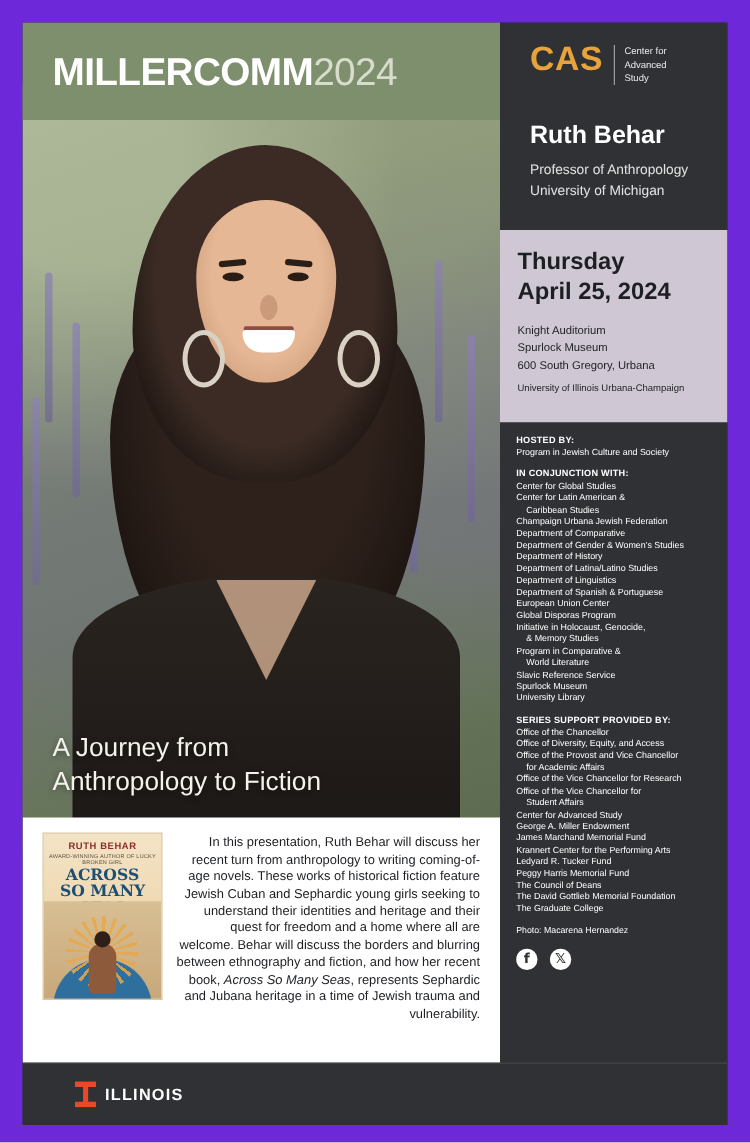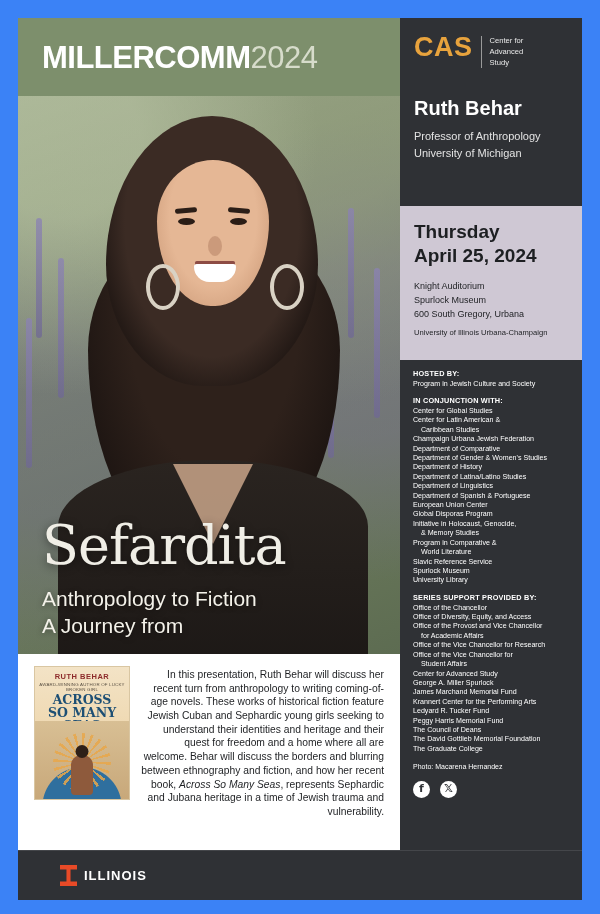--- a/index.html
+++ b/index.html
@@ -4,21 +4,21 @@
 <style>
   * { box-sizing: border-box; margin: 0; padding: 0; }
   html, body {
     width: 600px; height: 914px;
     background: #ffffff;
     font-family: "Liberation Sans", sans-serif;
   }
   .poster {
     position: relative;
     width: 600px; height: 914px;
-    background: #3b82f6;
+    background: #6d28d9;
     padding: 18px 18px 14px 18px;
   }
   .sheet {
     position: relative;
     width: 564px; height: 882px;
     background: #2f3135;
     overflow: hidden;
     display: flex;
     flex-direction: column;
   }
@@ -231,22 +231,22 @@
   
   .right {
     width: 182px;
     height: 832px;
     display: flex;
     flex-direction: column;
   }
   .cas-block {
     background: #2f3135;
     color: #ffffff;
-    padding: 16px 14px 12px 14px;
-    height: 188px;
+    padding: 16px 14px 12px 24px;
+    height: 166px;
     position: relative;
   }
   .cas-row { display: flex; align-items: flex-start; gap: 8px; }
   .cas-logo {
     font-size: 27px; font-weight: bold; letter-spacing: 0.5px;
     color: #e8a33d; line-height: 1;
   }
   .cas-bar { width:1px; background:#9a9a9a; align-self: stretch; margin-top:2px;}
   .cas-sub { font-size: 7.6px; line-height: 1.45; color: #e9e9e9; padding-top:1px; }
   .speaker-name {
@@ -341,24 +341,23 @@
           <div class="smile"></div>
           <div class="earring l"></div>
           <div class="earring r"></div>
         </div>
 
         <div class="banner">
           <div class="banner-title"><span>MILLERCOMM</span><span class="year">2024</span></div>
         </div>
 
         <div class="title-block">
-          <div class="sefardita">Sefardita</div>
           <div class="subtitle">
+            <div>A Journey from</div>
             <div>Anthropology to Fiction</div>
-            <div>A Journey from</div>
           </div>
         </div>
 
         <div class="bottom-left">
           <div class="bookcover">
             <div class="bc-author">RUTH BEHAR</div>
             <div class="bc-award">AWARD-WINNING AUTHOR OF LUCKY BROKEN GIRL</div>
             <div class="bc-title">ACROSS SO MANY SEAS</div>
             <div class="bc-art">
               <div class="bc-sun"></div>
@@ -431,21 +430,21 @@
           <div class="ch sp">SERIES SUPPORT PROVIDED BY:</div>
           <div class="clist">
             <div>Office of the Chancellor</div>
             <div>Office of Diversity, Equity, and Access</div>
             <div>Office of the Provost and Vice Chancellor</div>
             <div class="indent">for Academic Affairs</div>
             <div>Office of the Vice Chancellor for Research</div>
             <div>Office of the Vice Chancellor for</div>
             <div class="indent">Student Affairs</div>
             <div>Center for Advanced Study</div>
-            <div>George A. Miller Spurlock</div>
+            <div>George A. Miller Endowment</div>
             <div>James Marchand Memorial Fund</div>
             <div>Krannert Center for the Performing Arts</div>
             <div>Ledyard R. Tucker Fund</div>
             <div>Peggy Harris Memorial Fund</div>
             <div>The Council of Deans</div>
             <div>The David Gottlieb Memorial Foundation</div>
             <div>The Graduate College</div>
           </div>
 
           <div class="photo-credit">Photo: Macarena Hernandez</div>

